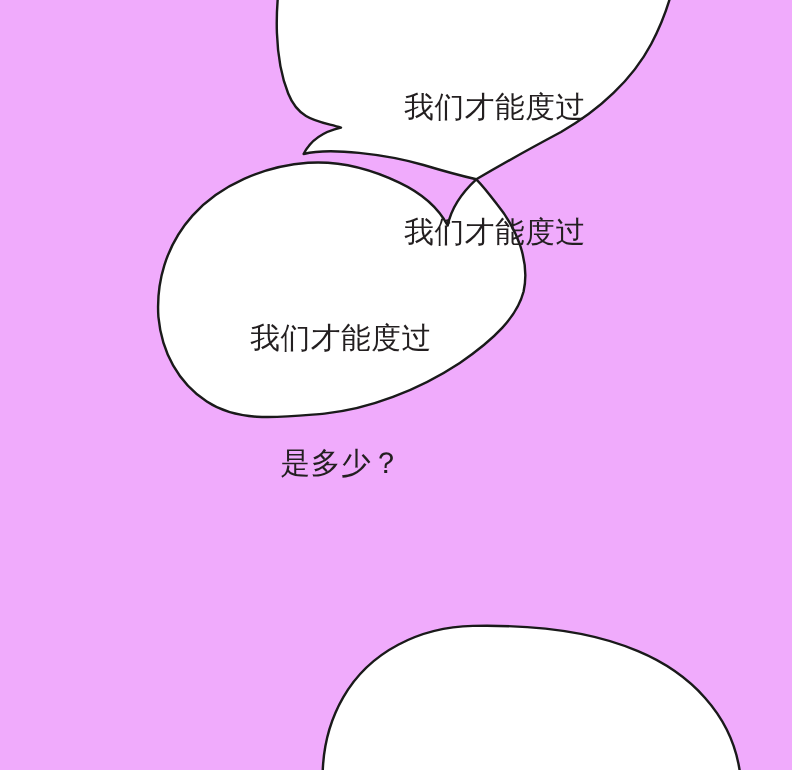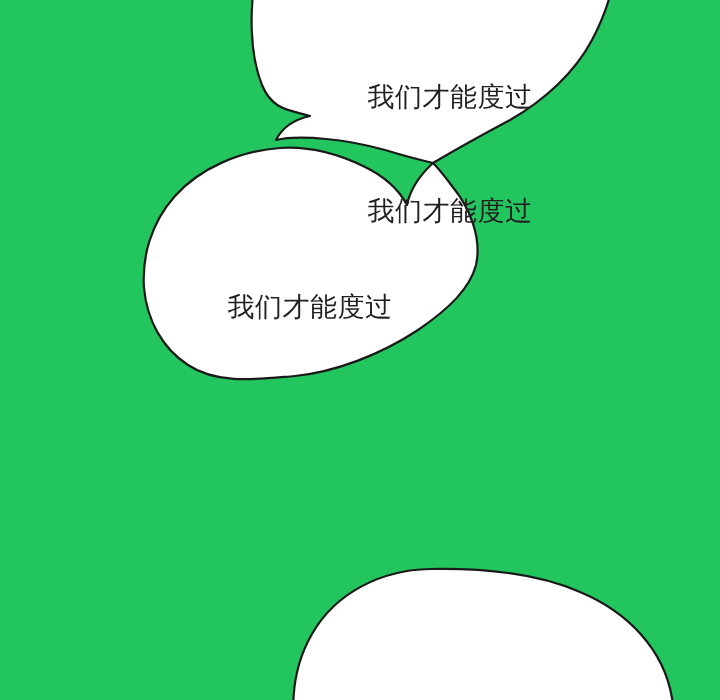--- a/index.html
+++ b/index.html
@@ -7,21 +7,21 @@
     padding: 0;
     background: #ffffff;
   }
   body {
     font-family: "Liberation Sans", "DejaVu Sans", sans-serif;
   }
   #panel {
     position: relative;
     width: 720px;
     height: 700px;
-    background: #22c55e;
+    background: #f0abfc;
     overflow: hidden;
   }
   #panel svg.art {
     position: absolute;
     left: 0;
     top: 0;
     width: 720px;
     height: 700px;
     display: block;
   }
@@ -96,19 +96,20 @@
              Z" fill="#ffffff" stroke="#1a1a1a" stroke-width="2.2" stroke-linejoin="round" stroke-linecap="round"></path>
   </svg>
 
   <div class="bubble-text" id="text-bubble-1">
     <span class="bubble-line">我们才能度过</span>
     <span class="bubble-line">我们才能度过</span>
   </div>
 
   <div class="bubble-text" id="text-bubble-2">
     <span class="bubble-line">我们才能度过</span>
+    <span class="bubble-line">是多少？</span>
   </div>
 
   <div class="bubble-text" id="text-bubble-3">
     
   </div>
 
 </div>
 
 </body></html>

